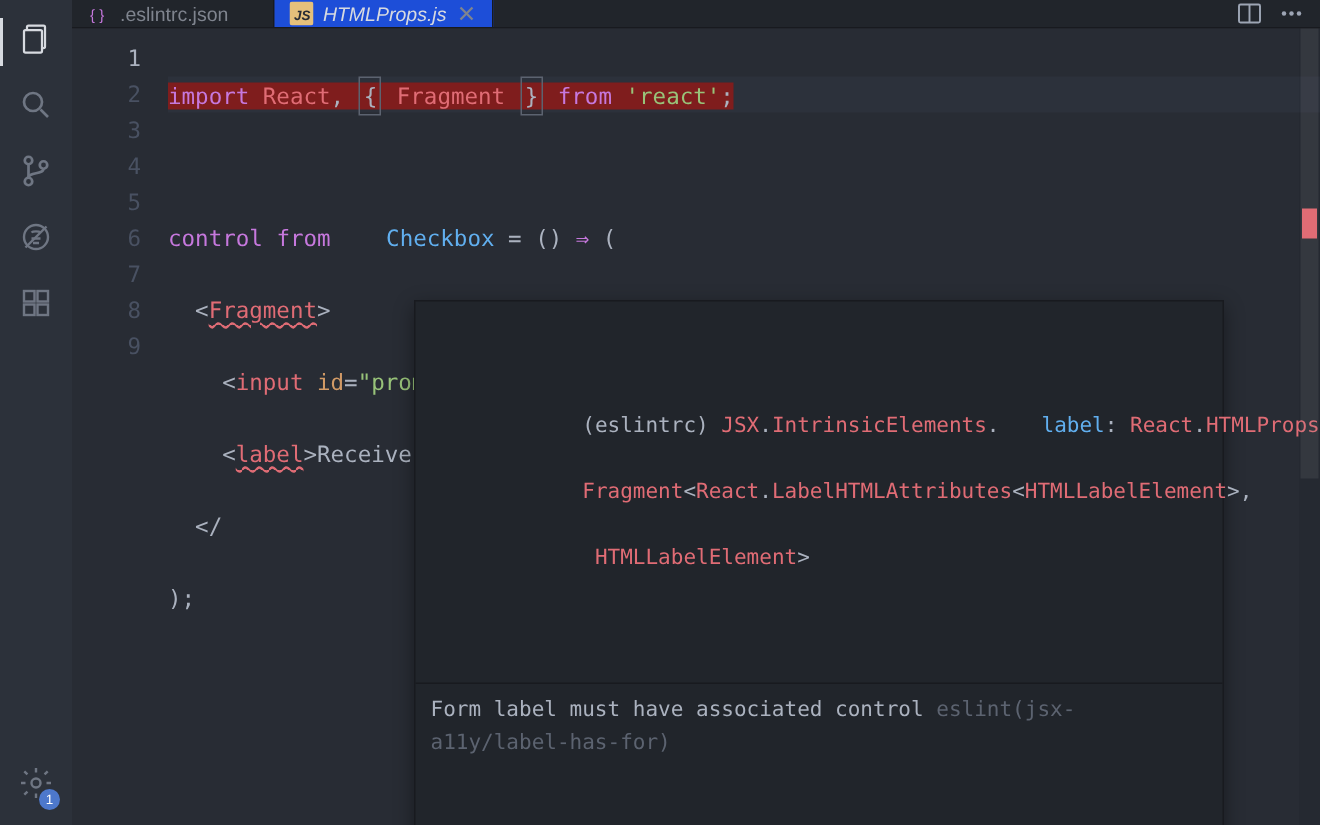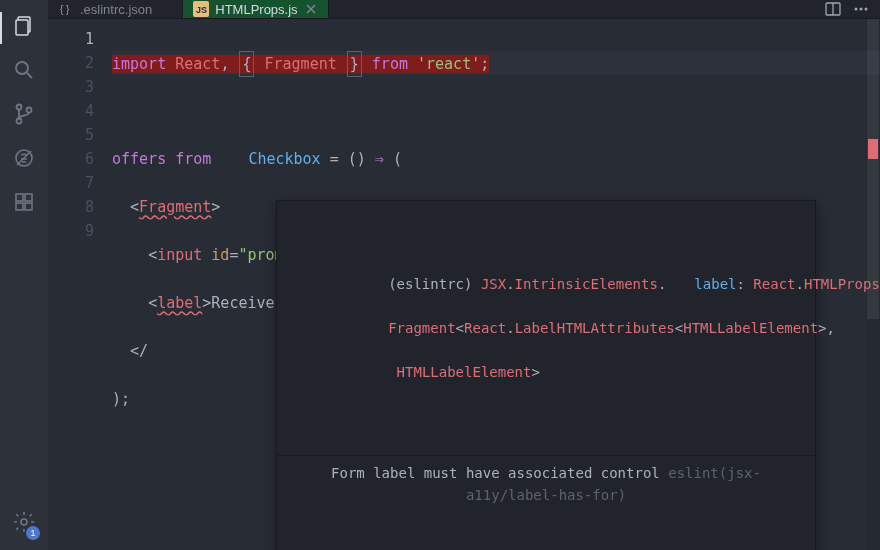--- a/index.html
+++ b/index.html
@@ -48,21 +48,21 @@
     height: 35px; background: #21252b;
     display: flex; align-items: stretch;
     border-bottom: 1px solid #181a1f;
   }
   .tab {
     display: flex; align-items: center; gap: 6px;
     padding: 0 10px; font-size: 13px; color: #7f848e;
     border-right: 1px solid #181a1f;
     cursor: pointer;
   }
-  .tab.active { background: #14532d; color: #d7dae0; }
+  .tab.active { background: #1d4ed8; color: #d7dae0; font-style: italic; }
   .tab .icon { width: 16px; height: 16px; display:flex; align-items:center; justify-content:center; }
   .tab .close { width: 14px; height:14px; color:#7f848e; visibility:hidden;}
   .tab.active .close { visibility: visible; }
   .tab-actions { margin-left: auto; display: flex; align-items: center; gap: 10px; padding-right: 10px; }
   .tab-actions .icn { width:18px; height:18px; color:#7f848e; cursor:pointer;}
 
   
   .editor { flex: 1; display: flex; background:#282c34; position:relative; font-family: "Menlo","Consolas",monospace; font-size: 15px; line-height: 24px; }
   .gutter { width: 64px; text-align: right; color: #495162; padding: 8px 18px 0 0; user-select:none;}
   .gutter .ln { height:24px;}
@@ -91,21 +91,21 @@
     position: absolute;
     left: 164px; top: 181px;
     width: 540px;
     background: #21252b;
     border: 1px solid #181a1f;
     box-shadow: 0 4px 12px rgba(0,0,0,0.4);
     font-family: "Menlo","Consolas",monospace;
     font-size: 14px; line-height: 22px;
   }
   .hover-sec { padding: 6px 10px; }
-  .hover-sec + .hover-sec { border-top: 1px solid #181a1f; text-align: center; }
+  .hover-sec + .hover-sec { border-top: 1px solid #181a1f; }
   .hover-msg { white-space: normal; color: #abb2bf;}
   .hover-src { color:#5c6370; }
   .scroll-marker-error { position:absolute; right:2px; top:120px; width:10px; height:20px; background:#e06c75; }
   .scrollbar-v { position:absolute; right:0; top:0; bottom:0; width:14px; background:rgba(0,0,0,0.05);}
   .scroll-thumb { position:absolute; right:1px; top:0; width:12px; height:300px; background:rgba(255,255,255,0.07); }
 </style>
 </head>
 <body>
 
 <div class="root">
@@ -230,21 +230,21 @@
         <div class="ln">4</div>
         <div class="ln">5</div>
         <div class="ln">6</div>
         <div class="ln">7</div>
         <div class="ln">8</div>
         <div class="ln">9</div>
       </div>
       <div class="code">
 <div class="line current"><span class="sel"><span class="tk-kw">import</span><span class="tk-def"> </span><span class="tk-var">React</span><span class="tk-def">, </span><span class="eol-box">{</span><span class="tk-def"> </span><span class="tk-var">Fragment</span><span class="tk-def"> </span><span class="eol-box">}</span><span class="tk-def"> </span><span class="tk-kw">from</span><span class="tk-def"> </span><span class="tk-str">'react'</span><span class="tk-def">;</span></span></div>
 <div class="line"></div>
-<div class="line"><span class="tk-kw">offers</span> <span class="tk-kw">from</span> <span class="tk-fn">Checkbox</span> <span class="tk-punc">=</span> <span class="tk-punc">() </span><span class="tk-kw">⇒</span> <span class="tk-punc">(</span></div>
+<div class="line"><span class="tk-kw">control</span> <span class="tk-kw">from</span> <span class="tk-fn">Checkbox</span> <span class="tk-punc">=</span> <span class="tk-punc">() </span><span class="tk-kw">⇒</span> <span class="tk-punc">(</span></div>
 <div class="line">  <span class="tk-punc">&lt;</span><span class="tk-var err-ul">Fragment</span><span class="tk-punc">&gt;</span></div>
 <div class="line">    <span class="tk-punc">&lt;</span><span class="tk-var">input</span> <span class="tk-attr">id</span><span class="tk-punc">=</span><span class="tk-str">"promo"</span> <span class="tk-attr">type</span><span class="tk-punc">=</span><span class="tk-str">"checkbox"</span><span class="tk-punc">&gt;&lt;/</span><span class="tk-var">input</span><span class="tk-punc">&gt;</span></div>
 <div class="line">    <span class="tk-punc">&lt;</span><span class="tk-var err-ul">label</span><span class="tk-punc">&gt;</span><span class="tk-def">Receive promotional offers?</span><span class="tk-punc">&lt;/</span><span class="tk-var">label</span><span class="tk-punc">&gt;</span></div>
 <div class="line">  <span class="tk-punc">&lt;/</span></div>
 <div class="line"><span class="tk-punc">);</span></div>
 <div class="line"></div>
 
         
         <div class="hover">
           <div class="hover-sec">

